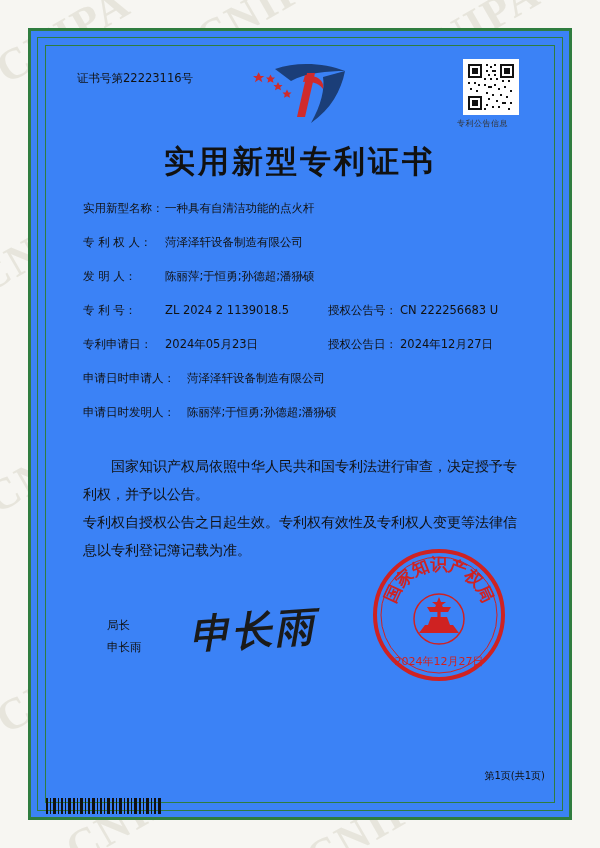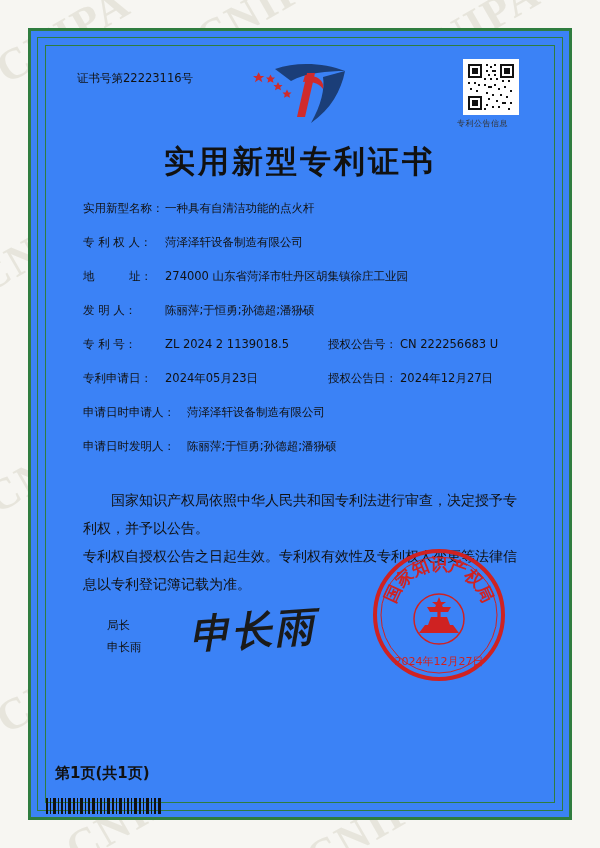--- a/index.html
+++ b/index.html
@@ -109,23 +109,22 @@
     font-style:italic;font-weight:bold;
     letter-spacing:2px;
     transform:rotate(-4deg);
   }
   .seal{
     position:absolute;right:36px;top:490px;
     width:140px;height:140px;
   }
   .pagefoot{
     position:absolute;left:0;right:0;bottom:10px;
-    text-align:left;font-size:15px;color:#111;
-    font-family:"DejaVu Sans","Liberation Sans",sans-serif;
-    font-weight:bold;
+    text-align:right;font-size:10px;color:#111;
+    font-family:"DejaVu Sans","Liberation Sans",sans-serif;
   }
   .barcode{
     position:absolute;left:46px;bottom:34px;
     width:115px;height:16px;
   }
 </style>
 </head>
 <body>
 
 <div id="watermark-layer">
@@ -231,24 +230,20 @@
       <div class="row">
         <div class="lbl">实用新型名称：</div>
         <div class="val">一种具有自清洁功能的点火杆</div>
       </div>
 
       <div class="row">
         <div class="lbl">专 利 权 人：</div>
         <div class="val">菏泽泽轩设备制造有限公司</div>
       </div>
 
-      <div class="row">
-        <div class="lbl">地　　　址：</div>
-        <div class="val">274000 山东省菏泽市牡丹区胡集镇徐庄工业园</div>
-      </div>
 
       <div class="row">
         <div class="lbl">发 明 人：</div>
         <div class="val">陈丽萍;于恒勇;孙德超;潘狲硕</div>
       </div>
 
       <div class="row2">
         <div class="col left">
           <div class="lbl2">专 利 号：</div>
           <div class="val">ZL 2024 2 1139018.5</div>

